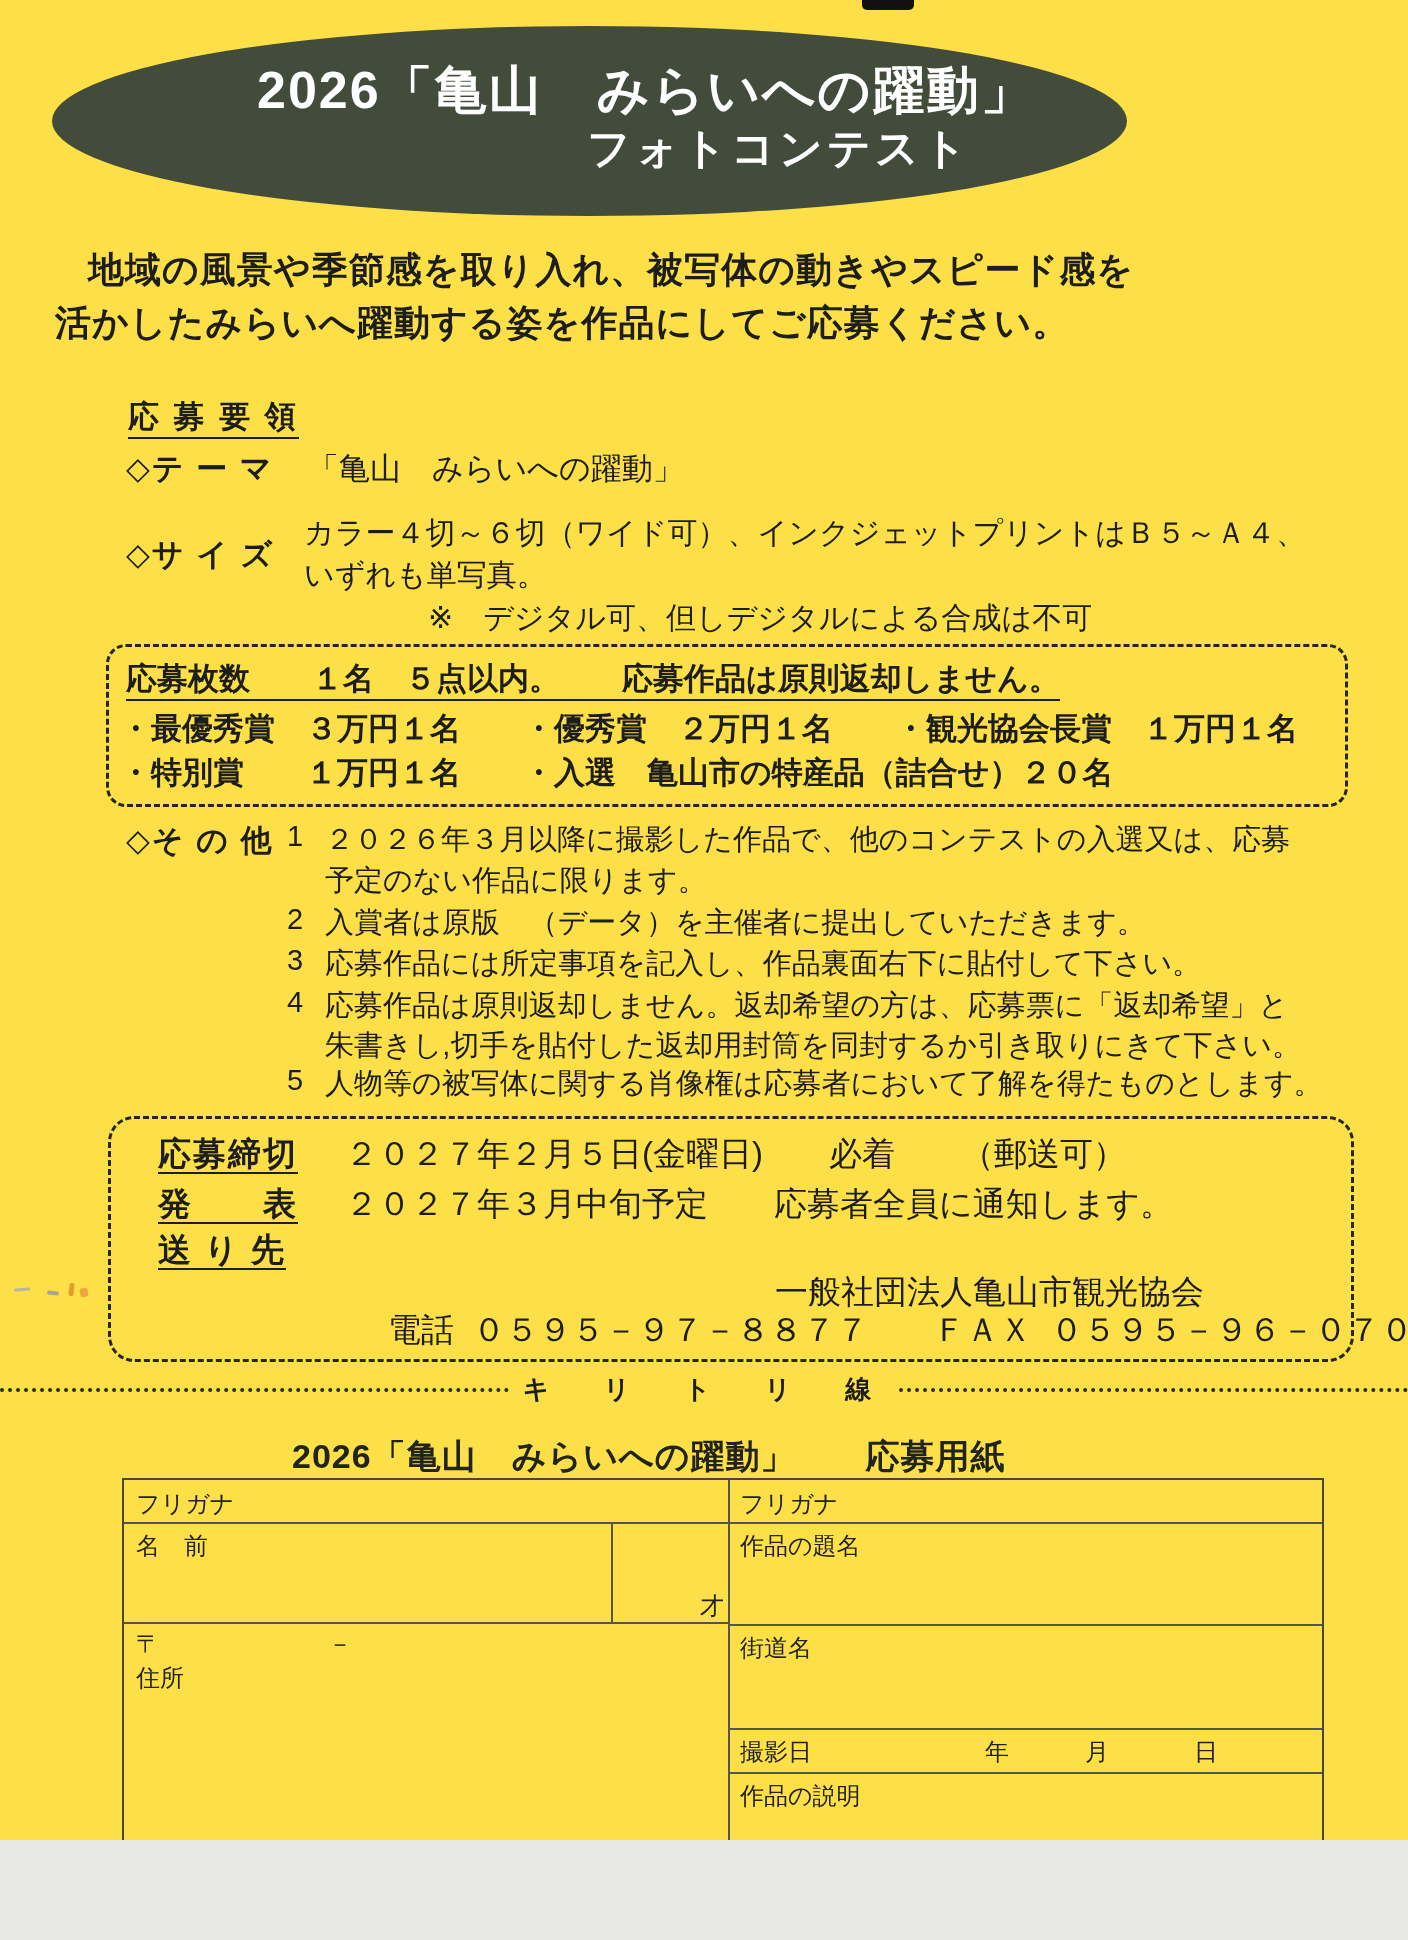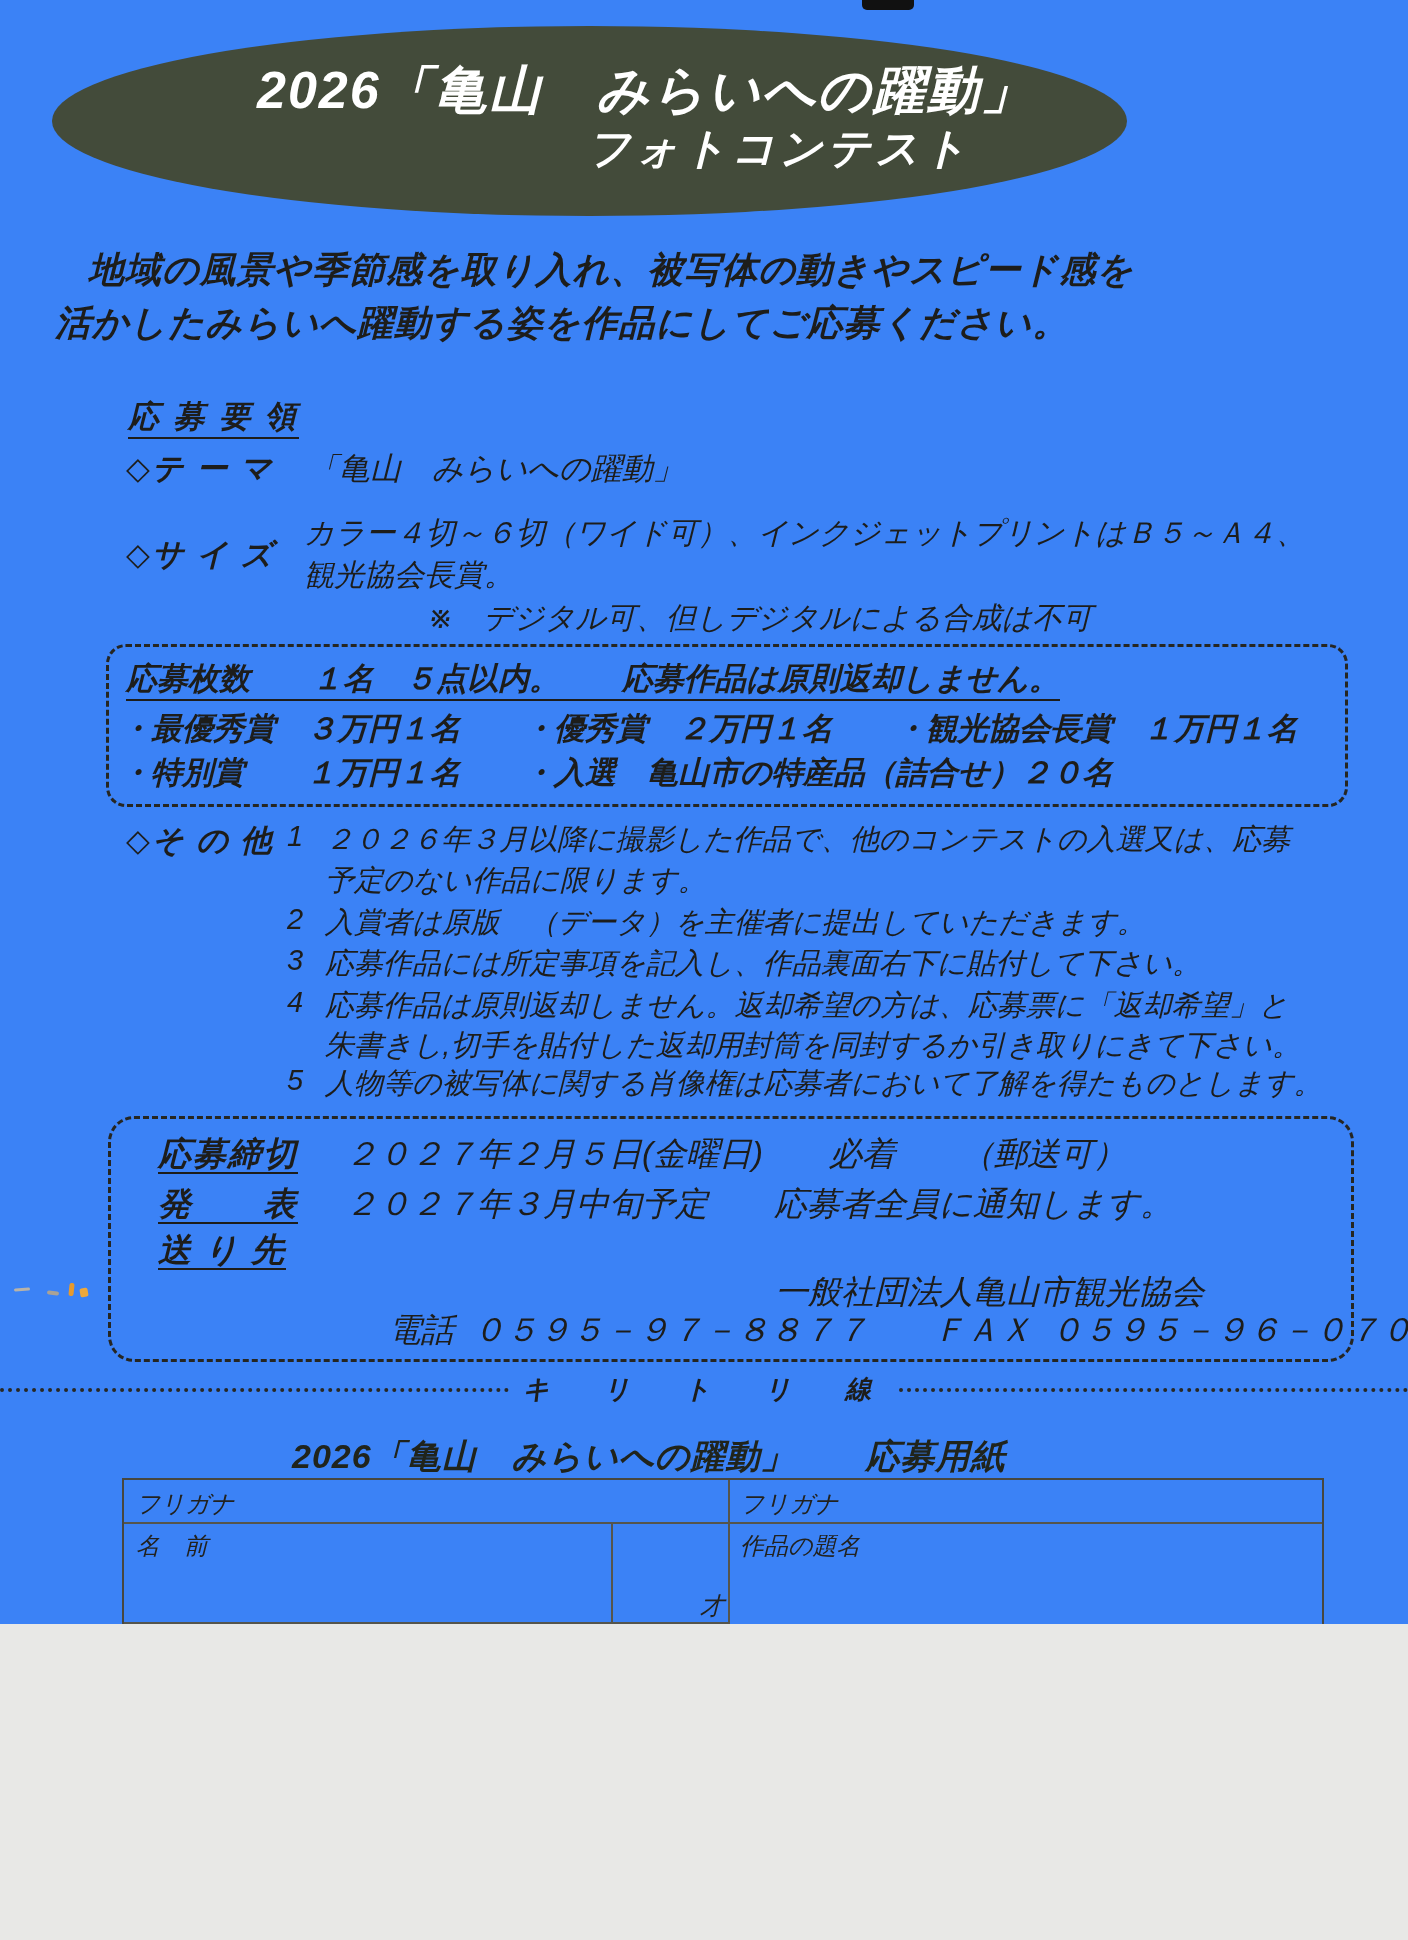--- a/index.html
+++ b/index.html
@@ -1,21 +1,20 @@
 <!DOCTYPE html>
 <html><head>
 <meta charset="utf-8">
 <style>
   html,body{margin:0;padding:0;background:#e8e8e6;}
   .page{
-    position:relative;width:1408px;height:1624px;margin:0 auto;
-    background:#3b82f6;overflow:hidden;
+    position:relative;width:1408px;height:1840px;margin:0 auto;
+    background:#fde047;overflow:hidden;
     font-family:"Liberation Sans","DejaVu Sans",sans-serif;
     color:#1d1d1b;
-    font-style:italic;
   }
   .abs{position:absolute;white-space:nowrap;}
 
   
   .top-artifact{position:absolute;left:862px;top:0;width:52px;height:10px;background:#111;border-radius:0 0 5px 5px;}
 
   
   .banner{
     position:absolute;left:52px;top:26px;width:1075px;height:190px;
     background:#434b3a;border-radius:50%;
@@ -77,21 +76,21 @@
 
   <div class="abs" style="left:128px;top:396px;">
     <span class="h-oyo">応 募 要 領</span>
   </div>
 
   <div class="abs lbl" style="left:126px;top:448px;">◇テ ー マ</div>
   <div class="abs body-t" style="left:308px;top:448px;font-size:31px;">「亀山　みらいへの躍動」</div>
 
   <div class="abs lbl" style="left:126px;top:513px;margin-top:21px;">◇サ イ ズ</div>
   <div class="abs body-t" style="left:304px;top:513px;">カラー４切～６切（ワイド可）、インクジェットプリントはＢ５～Ａ４、</div>
-  <div class="abs body-t" style="left:304px;top:555px;">観光協会長賞。</div>
+  <div class="abs body-t" style="left:304px;top:555px;">いずれも単写真。</div>
   <div class="abs body-t" style="left:428px;top:598px;">※　デジタル可、但しデジタルによる合成は不可</div>
 
   <div class="dash-box" style="left:106px;top:644px;width:1236px;height:157px;"></div>
   <div class="abs box1-t" style="left:126px;top:658px;">
     <span class="ul">応募枚数　　１名　５点以内。　　応募作品は原則返却しません。</span>
   </div>
   <div class="abs box1-t" style="left:120px;top:708px;">・最優秀賞　３万円１名　　・優秀賞　２万円１名　　・観光協会長賞　１万円１名</div>
   <div class="abs box1-t" style="left:120px;top:752px;">・特別賞　　１万円１名　　・入選　亀山市の特産品（詰合せ）２０名</div>
 
   <div class="abs lbl" style="left:126px;top:820px;">◇そ の 他</div>

